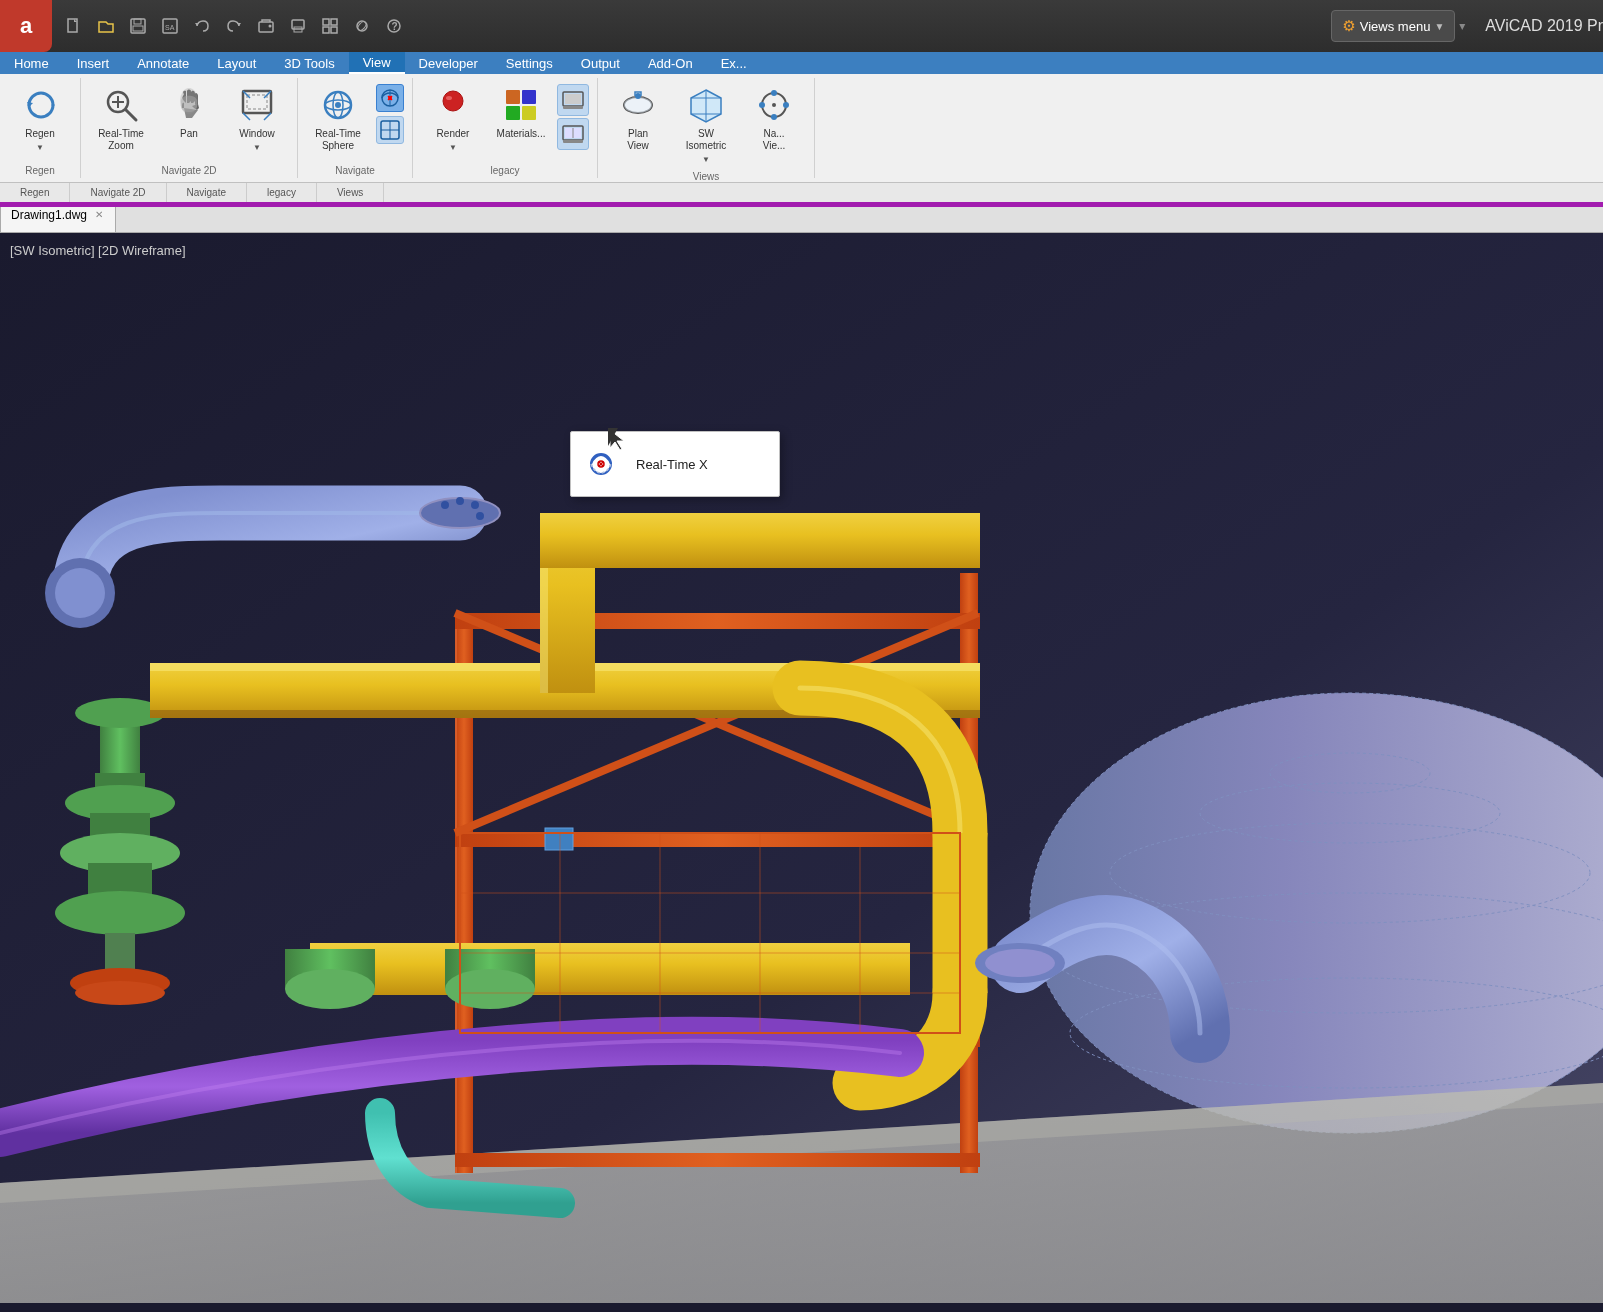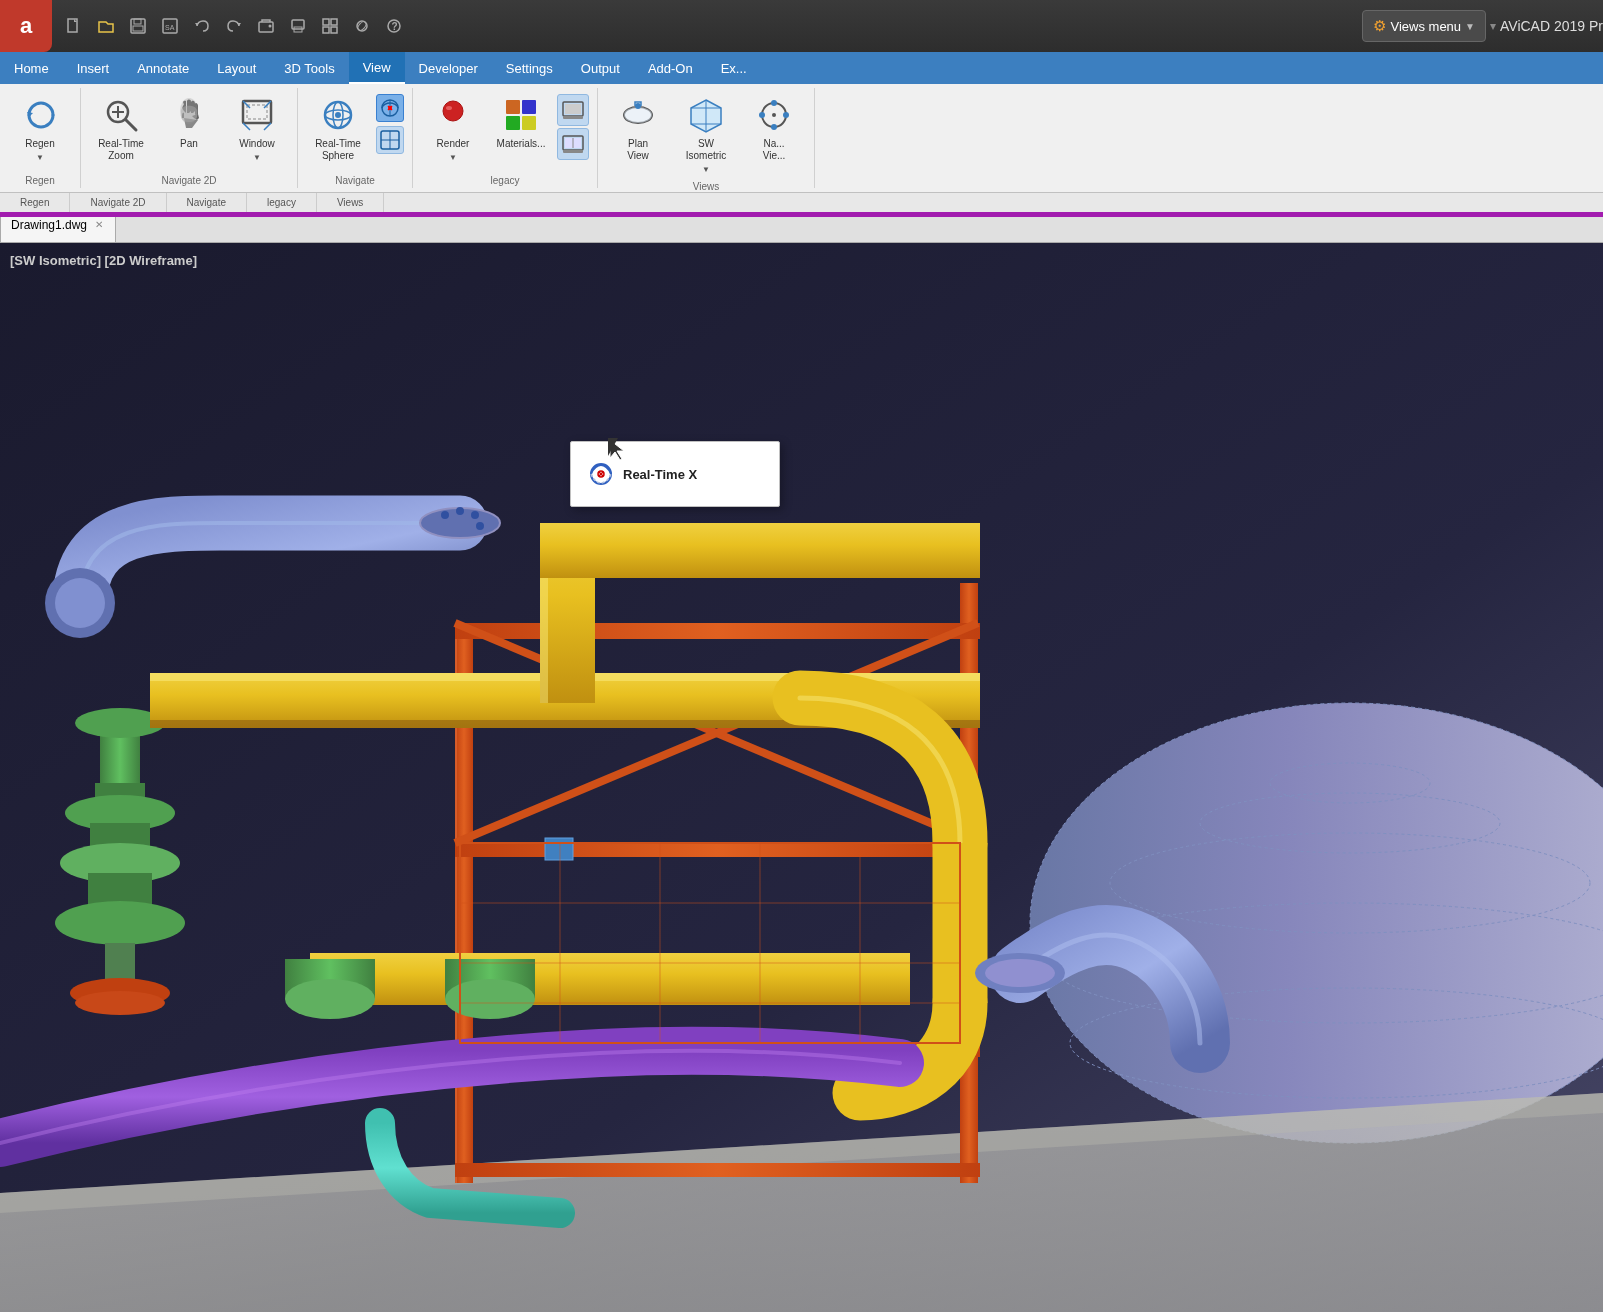--- a/index.html
+++ b/index.html
@@ -68,28 +68,28 @@
       font-size: 13px;
       cursor: pointer;
       height: 32px;
     }
     #ribbon-menu-selector .gear-icon {
       color: #f0a030;
       font-size: 15px;
     }
     #app-title {
       color: #ddd;
-      font-size: 14px;
-      margin-left: 4px;
+      font-size: 16px;
+      margin-left: 20px;
     }
 
     
     #menu-bar {
       width: 100%;
-      height: 32px;
+      height: 22px;
       background: #3c7fc0;
       display: flex;
       align-items: flex-start;
       position: relative;
       z-index: 99;
     }
     .menu-item {
       padding: 0 14px;
       height: 100%;
       display: flex;
@@ -232,21 +232,20 @@
       padding: 1px 2px;
       border-radius: 2px;
     }
 
     
     #view-area {
       position: relative;
       flex: 1;
       overflow: hidden;
       background: #1a1a2e;
-      font-weight: bold;
     }
     #view-label {
       position: absolute;
       top: 10px;
       left: 10px;
       color: #ccc;
       font-size: 13px;
       z-index: 10;
       pointer-events: none;
     }
@@ -260,21 +259,21 @@
       border: 1px solid #c0c0c0;
       box-shadow: 3px 3px 10px rgba(0,0,0,0.3);
       z-index: 200;
       width: 210px;
       padding: 8px 0;
       border-radius: 2px;
     }
     .dropdown-item {
       display: flex;
       align-items: center;
-      gap: 8px;
+      gap: 21px;
       padding: 10px 16px;
       cursor: pointer;
       font-size: 13px;
       color: #222;
     }
     .dropdown-item-icon {
       width: 28px;
       height: 28px;
       display: flex;
       align-items: center;

